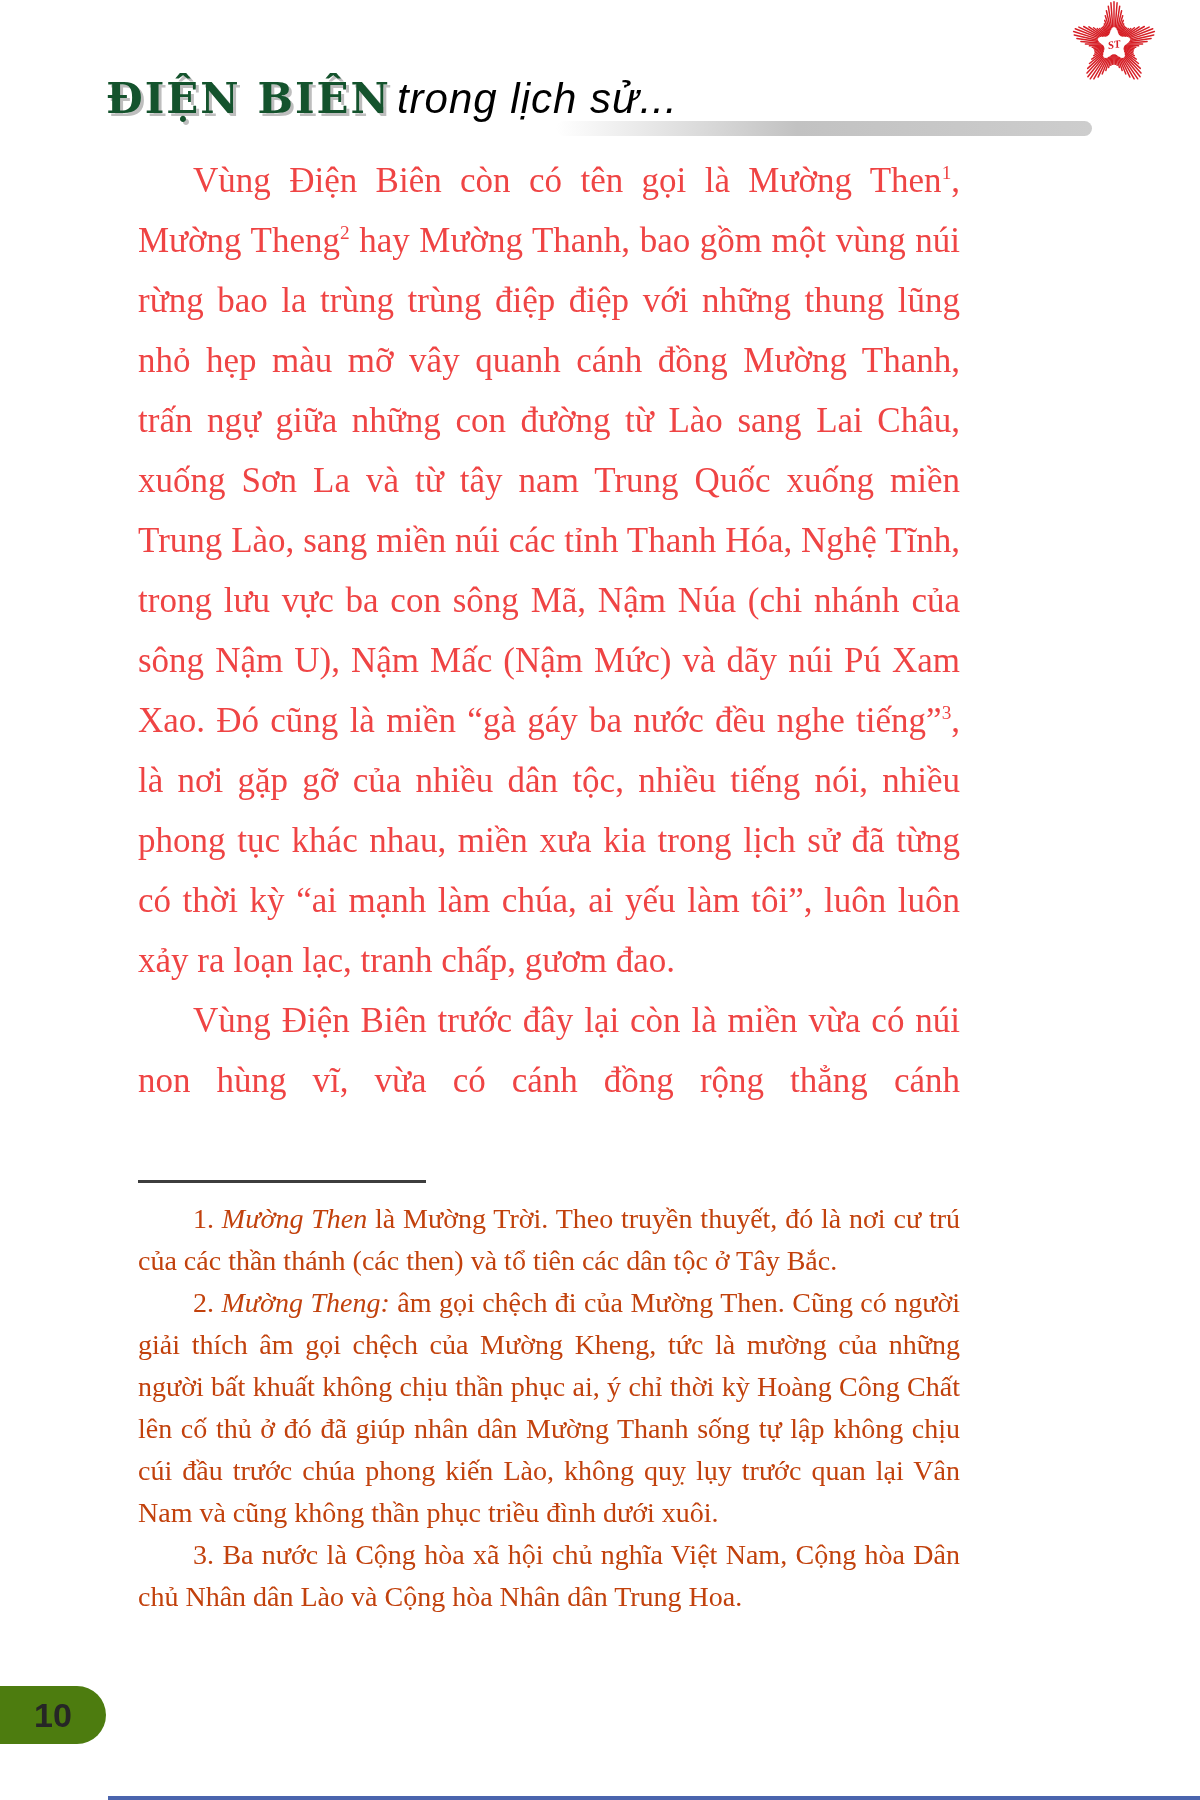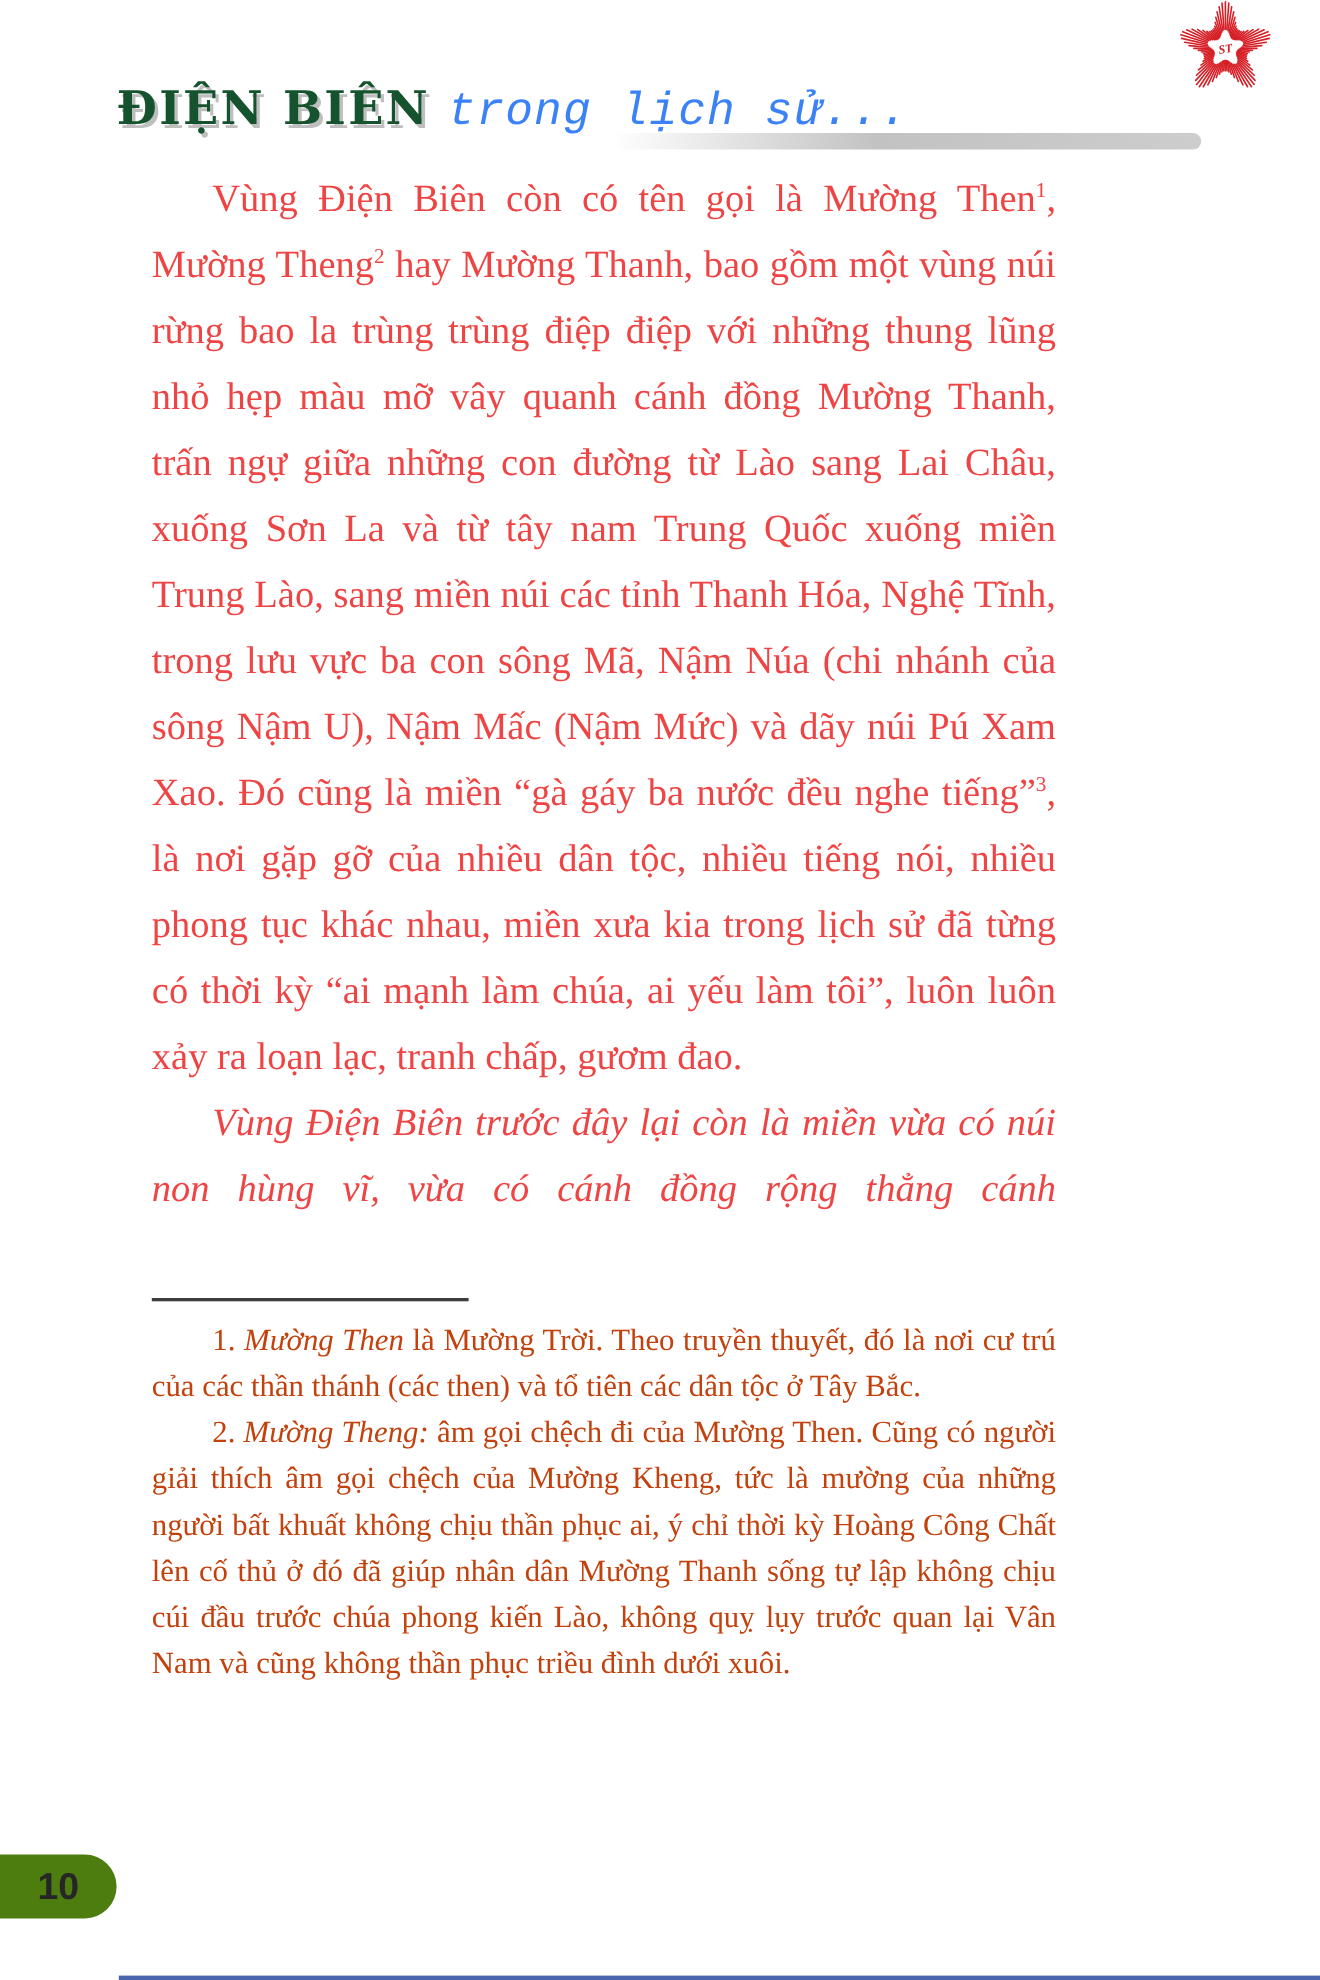--- a/index.html
+++ b/index.html
@@ -7,37 +7,37 @@
     position:relative;width:1200px;height:1800px;background:#ffffff;
     font-family:"Liberation Serif",serif;color:#1d1d1d;overflow:hidden;
   }
   
   .header{position:absolute;left:106px;top:74px;white-space:nowrap;}
   .chapter-title{
     font-family:"DejaVu Serif",serif;font-weight:900;font-size:42px;
     letter-spacing:2px;color:#14532d;text-shadow:3px 3px 0 rgba(125,125,125,.5);
   }
   .chapter-subtitle{
-    font-family:Liberation Mono, monospace;font-style:italic;font-size:42px;
-    margin-left:16px;color:#3b82f6;letter-spacing:1px;
+    font-family:Liberation Sans, sans-serif;font-style:italic;font-size:42px;
+    margin-left:6px;color:#000000;letter-spacing:1px;
   }
   .header-rule{
     position:absolute;left:556px;top:121px;width:536px;height:15px;border-radius:8px;
     background:linear-gradient(to right, rgba(190,190,190,0) 0%, #c2c2c2 45%, #cdcdcd 100%);
   }
   
   .logo{position:absolute;left:1068px;top:-2px;width:92px;height:92px;}
   .logo svg{width:100%;height:100%;}
   
   .body-text{
     position:absolute;left:138px;top:151px;width:822px;
     text-align:justify;font-size:35px;line-height:60px;color:#ef4444;
   }
   .para{margin:0;text-indent:55px;}
-  .para-cont{text-align-last:justify;font-style:italic;}
+  .para-cont{text-align-last:justify;}
   sup{font-size:0.55em;line-height:0;}
   
   .footnotes{
     position:absolute;left:138px;top:1180px;width:822px;
     text-align:justify;font-size:28px;line-height:42px;color:#c2410c;
   }
   .fn-rule{width:288px;height:3px;background:#3d3d3d;margin:0 0 15px 0;}
   .fn{margin:0;text-indent:55px;}
   
   .page-number{
@@ -152,20 +152,21 @@
 
   <div class="body-text">
     <p class="para"><span>Vùng Điện Biên còn có tên gọi là Mường Then</span><sup>1</sup><span>, Mường Theng</span><sup>2</sup><span> hay Mường Thanh, bao gồm một vùng núi rừng bao la trùng trùng điệp điệp với những thung lũng nhỏ hẹp màu mỡ vây quanh cánh đồng Mường Thanh, trấn ngự giữa những con đường từ Lào sang Lai Châu, xuống Sơn La và từ tây nam Trung Quốc xuống miền Trung Lào, sang miền núi các tỉnh Thanh Hóa, Nghệ Tĩnh, trong lưu vực ba con sông Mã, Nậm Núa (chi nhánh của sông Nậm U), Nậm Mấc (Nậm Mức) và dãy núi Pú Xam Xao. Đó cũng là miền “gà gáy ba nước đều nghe tiếng”</span><sup>3</sup><span>, là nơi gặp gỡ của nhiều dân tộc, nhiều tiếng nói, nhiều phong tục khác nhau, miền xưa kia trong lịch sử đã từng có thời kỳ “ai mạnh làm chúa, ai yếu làm tôi”, luôn luôn xảy ra loạn lạc, tranh chấp, gươm đao.</span></p>
     <p class="para para-cont">Vùng Điện Biên trước đây lại còn là miền vừa có núi non hùng vĩ, vừa có cánh đồng rộng thẳng cánh</p>
   </div>
 
   <div class="footnotes">
     <div class="fn-rule"></div>
     <p class="fn"><span>1. </span><i>Mường Then</i><span> là Mường Trời. Theo truyền thuyết, đó là nơi cư trú của các thần thánh (các then) và tổ tiên các dân tộc ở Tây Bắc.</span></p>
     <p class="fn"><span>2. </span><i>Mường Theng:</i><span> âm gọi chệch đi của Mường Then. Cũng có người giải thích âm gọi chệch của Mường Kheng, tức là mường của những người bất khuất không chịu thần phục ai, ý chỉ thời kỳ Hoàng Công Chất lên cố thủ ở đó đã giúp nhân dân Mường Thanh sống tự lập không chịu cúi đầu trước chúa phong kiến Lào, không quỵ lụy trước quan lại Vân Nam và cũng không thần phục triều đình dưới xuôi.</span></p>
+    <p class="fn"><span>3. </span><i></i><span>Ba nước là Cộng hòa xã hội chủ nghĩa Việt Nam, Cộng hòa Dân chủ Nhân dân Lào và Cộng hòa Nhân dân Trung Hoa.</span></p>
   </div>
 
   <div class="page-number">
       <span>10</span>
     </div>
 
   <div class="bottom-edge"></div>
 
 </div>
 

